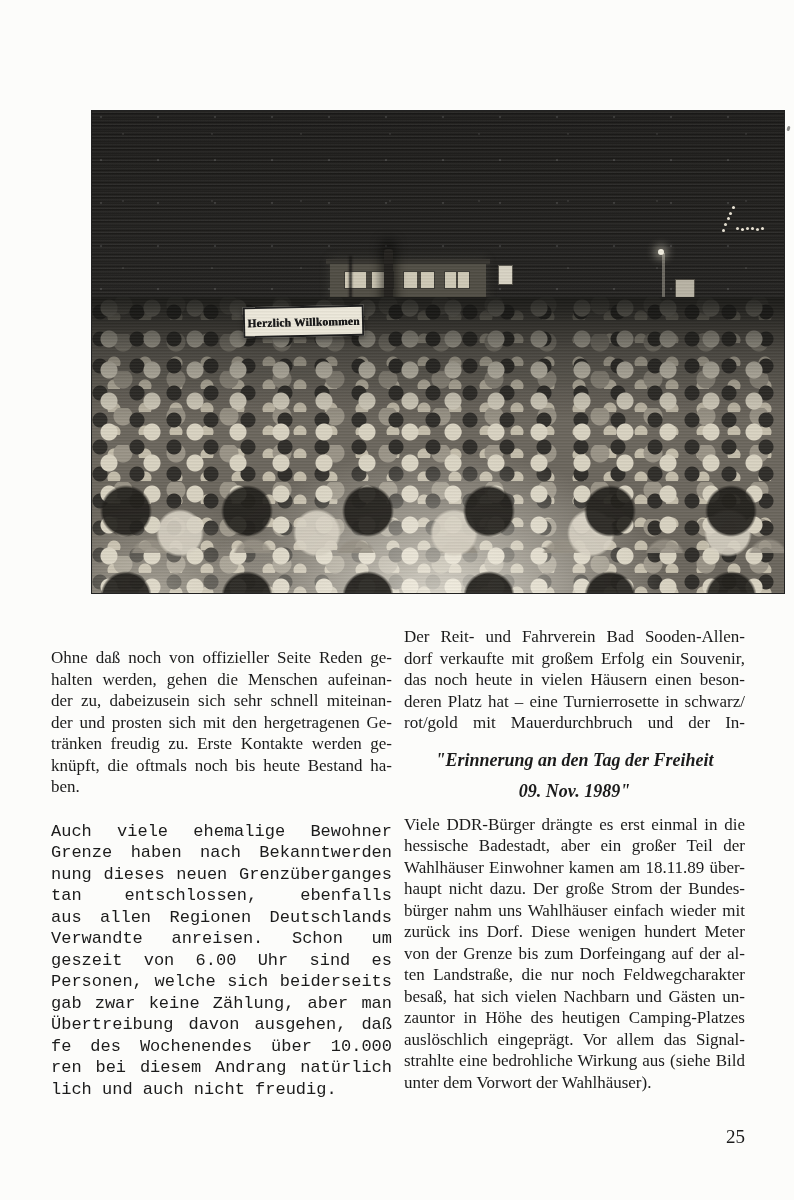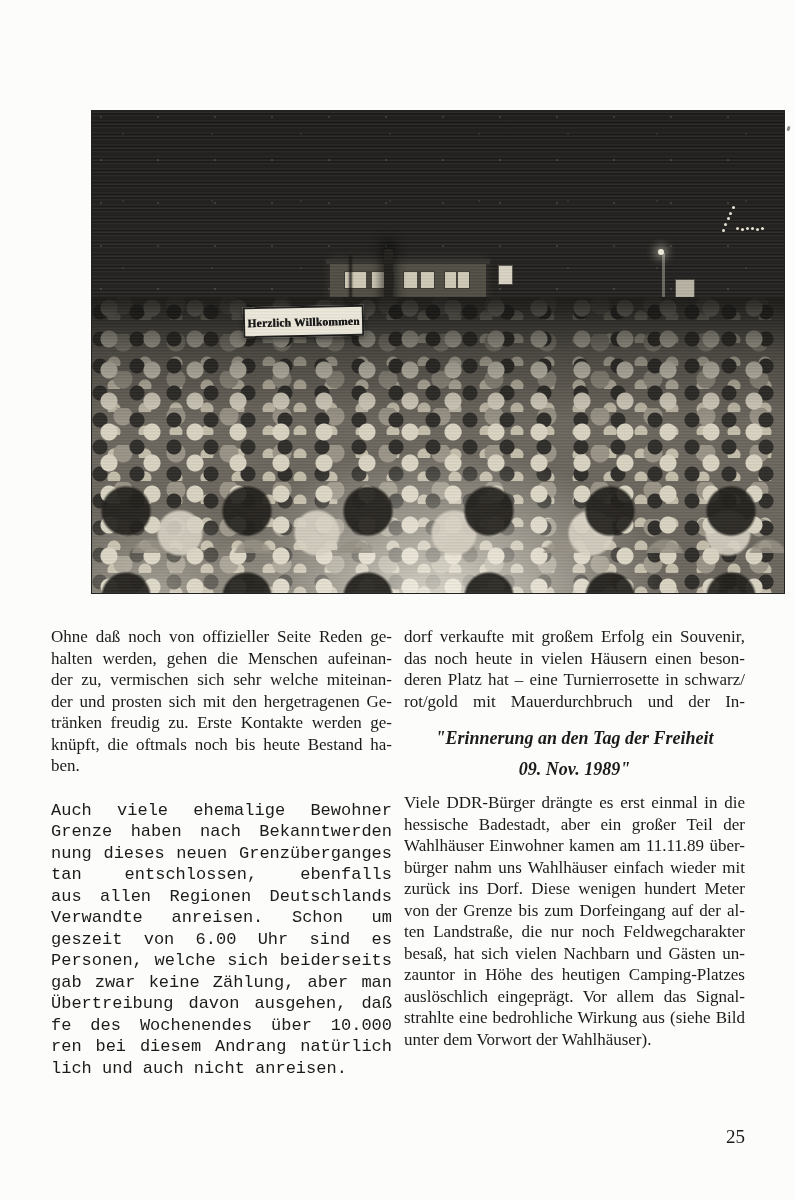--- a/index.html
+++ b/index.html
@@ -117,21 +117,21 @@
     white-space:nowrap;
   }
   .grain{
     position:absolute;inset:0;pointer-events:none;
     background:repeating-linear-gradient(0deg, rgba(255,255,255,.05) 0 1px, rgba(0,0,0,.055) 2px 3px);
     opacity:.8;
   }
 
   
   .col{position:absolute;top:626px;width:341px;font-size:17px;}
-  .col-left{left:51px;}
+  .col-left{left:51px;margin-top:21px;}
   .col-right{left:404px;}
   .line{
     height:21.5px;line-height:21.5px;overflow:hidden;
     text-align:justify;text-align-last:justify;text-justify:inter-word;
     white-space:normal;
   }
   .line-last{text-align-last:left;}
   .para + .para{margin-top:23px;font-family:Liberation Mono, monospace;}
   .heading{margin:11px 0 7px;}
   .heading .line,.heading .line-last{
@@ -174,58 +174,60 @@
     <div class="banner">
       <span>Herzlich Willkommen</span>
     </div>
     <div class="grain"></div>
   </figure>
 
   <div class="col col-left">
     <div class="para">
         <div class="line">Ohne daß noch von offizieller Seite Reden ge-</div>
         <div class="line">halten werden, gehen die Menschen aufeinan-</div>
-        <div class="line">der zu, vermischen sich sehr welche miteinan-</div>
+        <div class="line">der zu, dabeizusein sich sehr schnell miteinan-</div>
         <div class="line">der und prosten sich mit den hergetragenen Ge-</div>
         <div class="line">tränken freudig zu. Erste Kontakte werden ge-</div>
         <div class="line">knüpft, die oftmals noch bis heute Bestand ha-</div>
         <div class="line line-last">ben.</div>
       </div>
     <div class="para">
         <div class="line">Auch viele ehemalige Bewohner beiderseits der</div>
         <div class="line">Grenze haben nach Bekanntwerden der Öff-</div>
         <div class="line">nung dieses neuen Grenzüberganges sich spon-</div>
         <div class="line">tan entschlossen, ebenfalls dabeizusein, so daß</div>
         <div class="line">aus allen Regionen Deutschlands Besucher und</div>
         <div class="line">Verwandte anreisen. Schon um diese frühe Ta-</div>
         <div class="line">geszeit von 6.00 Uhr sind es mehrere tausend</div>
         <div class="line">Personen, welche sich beiderseits haben. Es</div>
         <div class="line">gab zwar keine Zählung, aber man kann ohne</div>
         <div class="line">Übertreibung davon ausgehen, daß im Verlau-</div>
         <div class="line">fe des Wochenendes über 10.000 Menschen den</div>
         <div class="line">ren bei diesem Andrang natürlich nicht mög-</div>
-        <div class="line line-last">lich und auch nicht anreisen.</div>
+        <div class="line line-last">lich und auch nicht freudig.</div>
       </div>
   </div>
 
   <div class="col col-right">
     <div class="para">
+        <div class="line">Der Reit- und Fahrverein Bad Sooden-Allen-</div>
         <div class="line">dorf verkaufte mit großem Erfolg ein Souvenir,</div>
         <div class="line">das noch heute in vielen Häusern einen beson-</div>
         <div class="line">deren Platz hat – eine Turnierrosette in schwarz/</div>
         <div class="line">rot/gold mit Mauerdurchbruch und der In-</div>
       </div>
     <div class="heading">
         <div class="line">"Erinnerung an den Tag der Freiheit</div>
         <div class="line line-last">09. Nov. 1989"</div>
       </div>
     <div class="para">
         <div class="line">Viele DDR-Bürger drängte es erst einmal in die</div>
         <div class="line">hessische Badestadt, aber ein großer Teil der</div>
-        <div class="line">Wahlhäuser Einwohner kamen am 11.11.89 über-</div>
+        <div class="line">Wahlhäuser Einwohner kamen am 18.11.89 über-</div>
+        <div class="line">haupt nicht dazu. Der große Strom der Bundes-</div>
         <div class="line">bürger nahm uns Wahlhäuser einfach wieder mit</div>
         <div class="line">zurück ins Dorf. Diese wenigen hundert Meter</div>
         <div class="line">von der Grenze bis zum Dorfeingang auf der al-</div>
         <div class="line">ten Landstraße, die nur noch Feldwegcharakter</div>
         <div class="line">besaß, hat sich vielen Nachbarn und Gästen un-</div>
         <div class="line">zauntor in Höhe des heutigen Camping-Platzes</div>
         <div class="line">auslöschlich eingeprägt. Vor allem das Signal-</div>
         <div class="line">strahlte eine bedrohliche Wirkung aus (siehe Bild</div>
         <div class="line line-last">unter dem Vorwort der Wahlhäuser).</div>
       </div>

